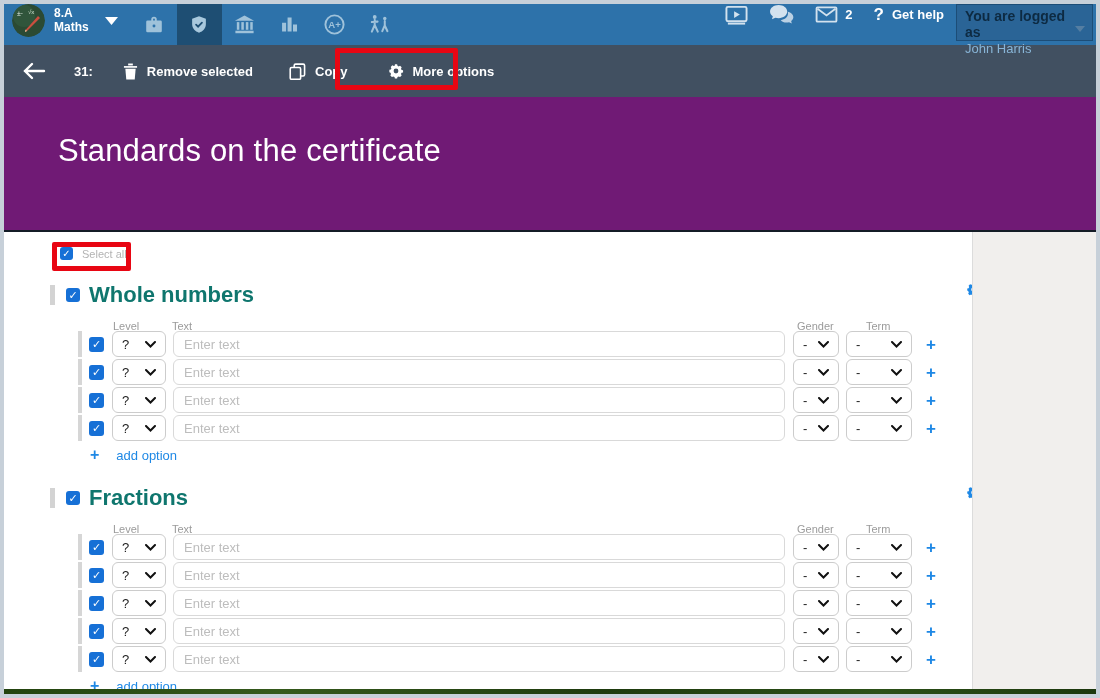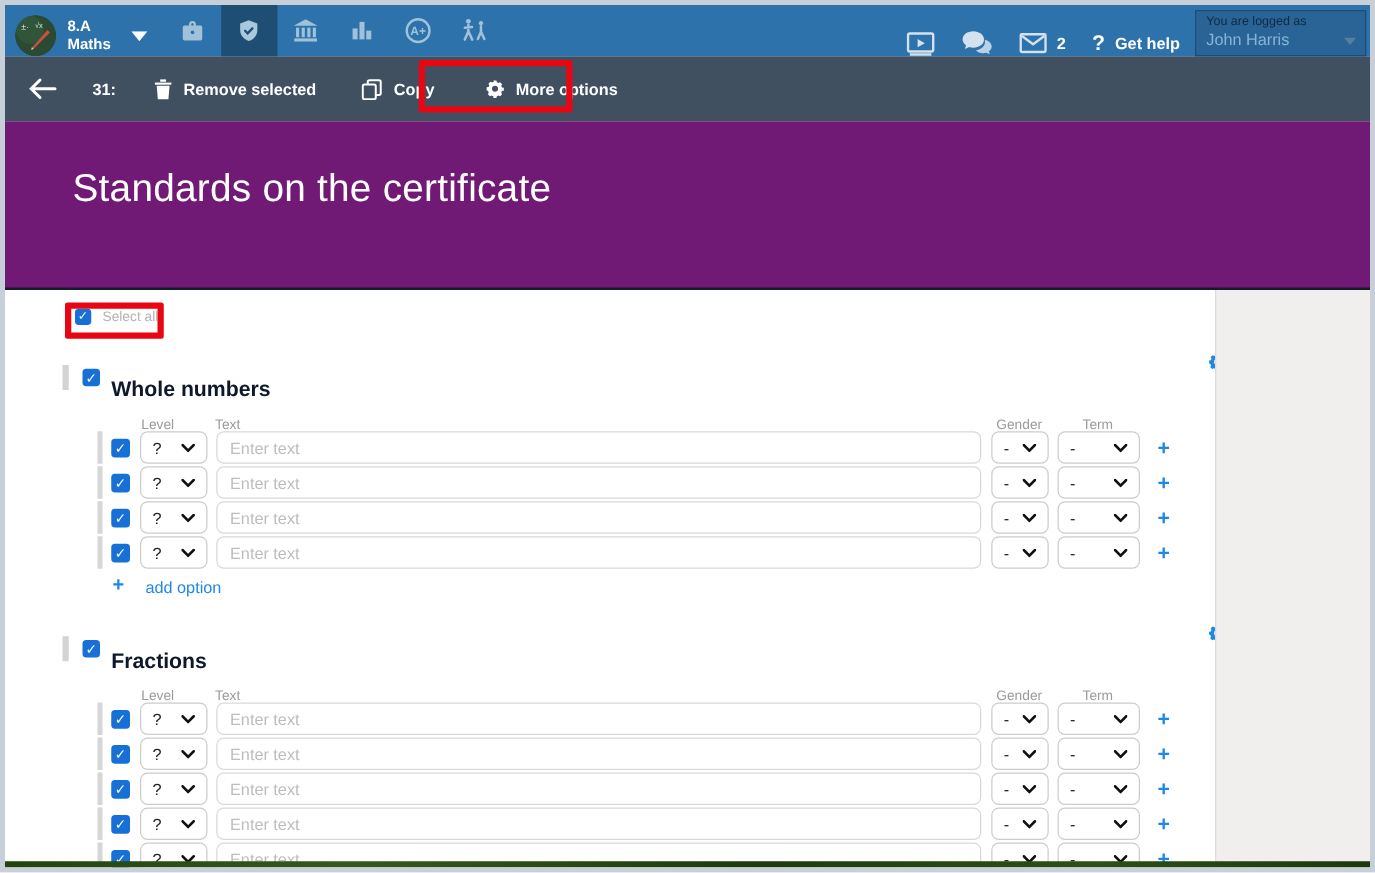--- a/index.html
+++ b/index.html
@@ -1,36 +1,36 @@
 <!DOCTYPE html>
 <html><head>
 <meta charset="utf-8">
 <style>
   * { margin:0; padding:0; box-sizing:border-box; }
   body { font-family:"Liberation Sans","DejaVu Sans",sans-serif; background:#e8e8e8; }
   .frame { position:relative; width:1100px; height:698px; border:4px solid #c7d0d9; background:#fff; overflow:hidden; }
 
   
-  .topbar { height:41px; background:#2d72aa; display:flex; align-items:flex-end; padding-left:8px; position:relative; }
+  .topbar { height:41px; background:#2d72aa; display:flex; align-items:flex-start; padding-left:8px; position:relative; }
   .class-switch { display:flex; align-items:center; cursor:pointer; }
   .avatar { width:33px; height:33px; border-radius:50%; overflow:hidden; flex:none; }
   .class-labels { margin-left:9px; color:#fff; font-weight:bold; font-size:12px; line-height:1.15; }
   .tb-caret { margin-left:16px; display:flex; }
   .nav-icons { display:flex; height:41px; margin-left:14px; }
   .nav-tile { width:45px; height:41px; display:flex; align-items:center; justify-content:center; color:#9fc2da; cursor:pointer; }
   .nav-tile.active { background:#1e4e73; color:#a8c8dd; }
   .tb-right { margin-left:auto; display:flex; align-items:center; gap:21px; color:#d3e2ee; }
   .tb-right .ricon { display:flex; align-items:center; cursor:pointer; }
   .mail-wrap { display:flex; align-items:center; gap:7px; cursor:pointer; }
   .mail-badge { color:#fff; font-weight:bold; font-size:13px; }
   .help-wrap { display:flex; align-items:center; gap:8px; color:#fff; font-weight:bold; cursor:pointer; }
   .help-q { font-size:17px; }
   .help-label { font-size:13px; }
   .user-box { width:137px; height:37px; background:#2a6496; border:1px solid #1c4d77; margin:0 3px 0 12px; padding:3px 8px 0 8px; position:relative; cursor:pointer; flex:none; }
-  .user-logged { color:#0d2a42; font-weight:normal; font-size:10px; }
+  .user-logged { color:#0d2a42; font-weight:bold; font-size:14px; }
   .user-name { color:#88b5d7; font-size:13px; margin-top:1px; }
   .user-caret { position:absolute; right:7px; bottom:8px; display:flex; }
 
   
   .toolbar { height:52px; background:#415061; display:flex; align-items:center; color:#fff; padding-left:18px; }
   .tool-back { display:flex; align-items:center; cursor:pointer; }
   .tool-count { font-weight:bold; font-size:13px; margin-left:28px; }
   .tool-btn { display:flex; align-items:center; gap:9px; font-weight:bold; font-size:13px; cursor:pointer; background:none; border:none; color:#fff; font-family:inherit; }
   .tool-btn.remove { margin-left:30px; }
   .tool-btn.copy { margin-left:36px; }
@@ -51,21 +51,21 @@
   .cb-14 { width:14px; height:14px; font-size:11px; }
   .cb-15 { width:15px; height:15px; font-size:11px; }
 
   .select-all-row { display:flex; align-items:center; gap:9px; margin:15px 0 0 56px; }
   .select-all-label { color:#b3b3b3; font-size:11px; }
 
   .standard-section { margin-top:22px; position:relative; }
   .section-header { display:flex; align-items:center; margin-left:46px; position:relative; }
   .vbar { width:5px; height:20px; background:#d3d3d3; flex:none; }
   .section-header .checkbox { margin-left:11px; }
-  .section-title { color:#0f172a; font-size:17px; font-weight:bold; margin-left:9px;margin-top:20px; }
+  .section-title { color:#0f766e; font-size:22px; font-weight:bold; margin-left:9px; }
   .section-gear { position:absolute; left:916px; top:0; color:#1e88e5; cursor:pointer; display:flex; }
 
   .col-labels { position:relative; height:15px; margin-top:8px; font-size:11px; color:#9b9b9b; }
   .col-labels span { position:absolute; top:4px; }
   .cl-level { left:109px; } .cl-text { left:168px; } .cl-gender { left:793px; } .cl-term { left:862px; }
 
   .std-row { display:flex; align-items:center; margin:0 0 2px 74px; height:26px; }
   .std-row .vbar { width:4px; height:26px; background:#d6d6d6; margin-right:7px; }
   .std-row .checkbox { margin-right:8px; }
   .selectbox { height:26px; border:1px solid #cccccc; border-radius:6px; background:#fff; display:flex; align-items:center; justify-content:space-between; padding:0 9px; font-size:13px; color:#222; cursor:pointer; flex:none; }

